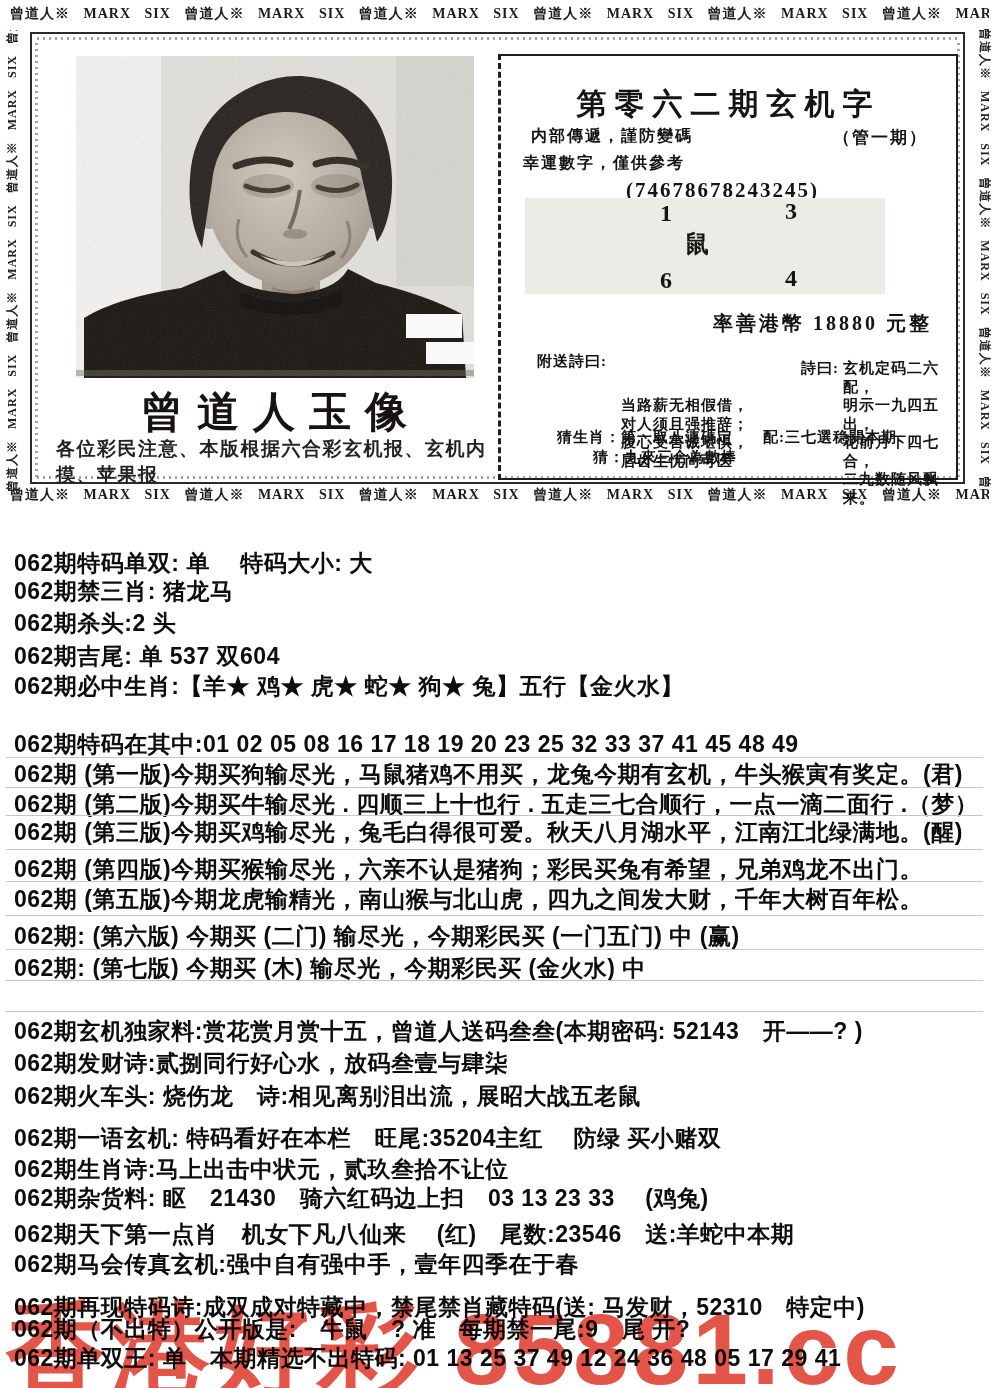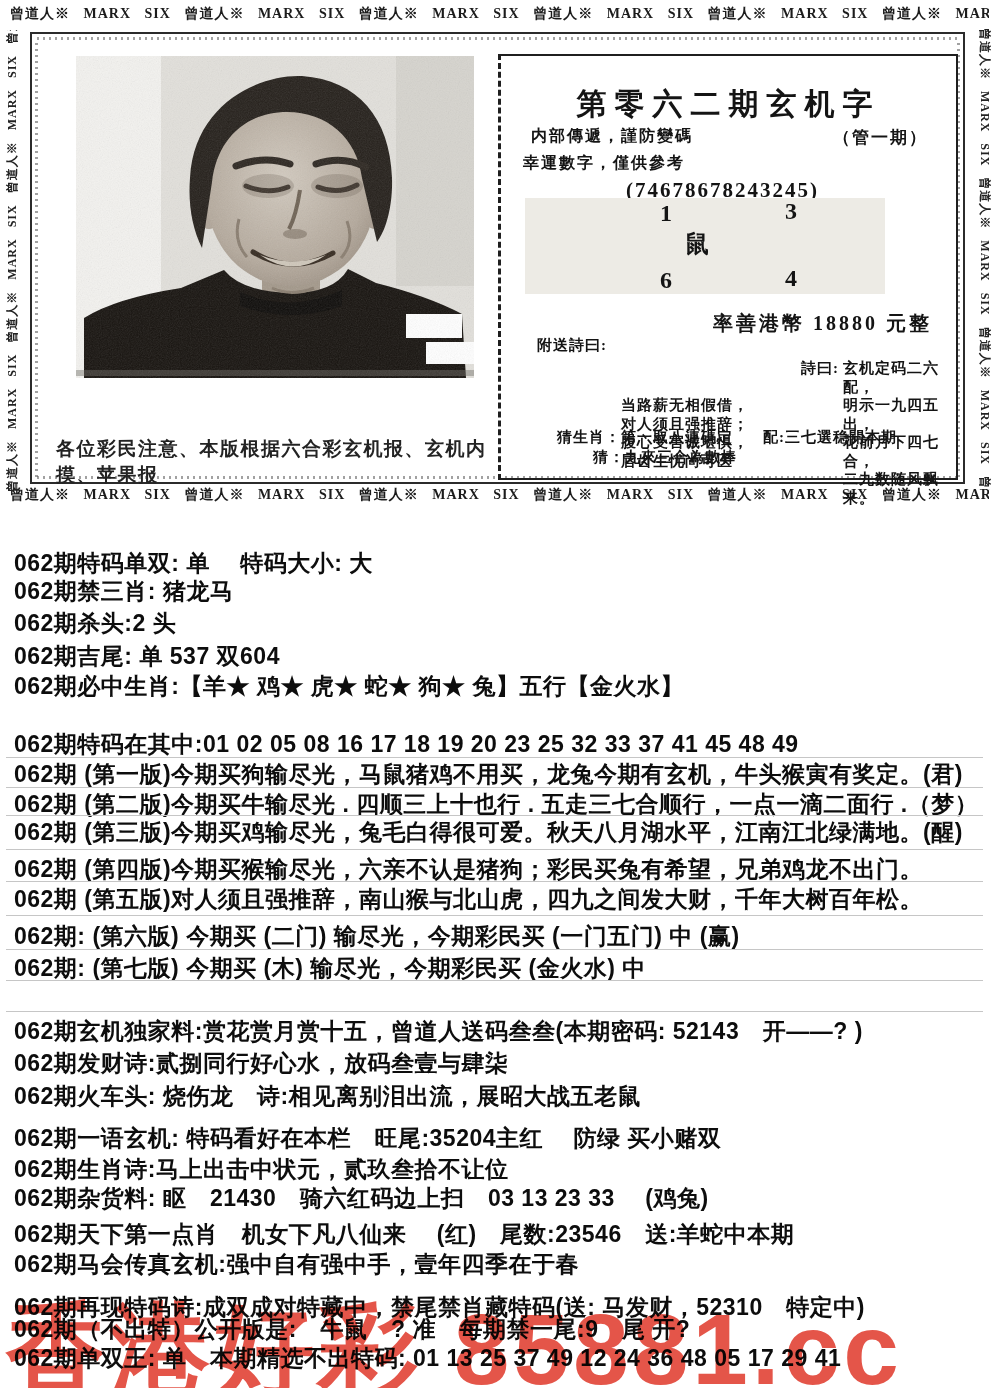--- a/index.html
+++ b/index.html
@@ -47,21 +47,21 @@
   .p-note2{top:97px;left:22px;font-size:16px;font-weight:700;letter-spacing:2px;}
   .p-lucky{top:122px;left:125px;font-size:21px;font-weight:600;letter-spacing:2px;}
   .p-zbox{top:142px;left:24px;width:360px;height:96px;background:#edebe5;}
   .p-zbox span{font-size:24px;font-weight:700;}
   .z-tl{left:135px;top:2px;} .z-tr{left:260px;top:0;}
   .z-bl{left:135px;bottom:0;} .z-br{left:260px;bottom:2px;}
   .z-char{left:160px;top:6px;font-size:70px;line-height:80px;font-weight:700;
           font-family:"Liberation Serif",serif;}
   .p-prize{top:254px;right:24px;font-size:20px;font-weight:700;letter-spacing:3px;}
   .p-small{font-size:15px;font-weight:700;letter-spacing:1px;}
-  .p-poeml-label{top:280px;left:36px;}
+  .p-poeml-label{top:296px;left:36px;}
   .p-poeml{top:296px;left:120px;line-height:18.5px;position:absolute;margin-top:44px;}
   .p-poemr-label{top:303px;left:300px;}
   .p-poemr{top:303px;left:342px;line-height:18.5px;position:absolute;}
   .p-poeml div,.p-poemr div{position:static;}
   .p-guess1{top:372px;left:56px;}
   .p-guess2{top:392px;left:92px;}
   .p-match{top:372px;left:262px;}
   
   .bline{position:absolute;left:14px;white-space:nowrap;font-size:23px;
          font-weight:600;letter-spacing:.5px;color:#0d0d0d;
@@ -125,20 +125,21 @@
         <path d="M163,163 Q157,185 171,201" stroke="#897d6f" stroke-width="3" fill="none"></path>
         <path d="M271,165 Q279,187 265,202" stroke="#897d6f" stroke-width="3" fill="none"></path>
         <path d="M196,232 Q216,241 238,232" stroke="#897d6f" stroke-width="3" fill="none"></path>
       </g>
       <rect x="330" y="258" width="56" height="24" fill="#ffffff"></rect>
       <rect x="350" y="286" width="48" height="22" fill="#ffffff"></rect>
       <rect x="0" y="314" width="398" height="6" fill="#6d6a63" opacity="0.45"></rect>
       <rect width="398" height="322" filter="url(#grain)" opacity="0.16"></rect>
     </svg>
 
+    <div class="caption">曾道人玉像</div>
     <div class="photo-note photo-note1">各位彩民注意、本版根据六合彩玄机报、玄机内摸、苹果报</div>
 
     <div class="panel">
       <div class="p-title">第零六二期玄机字</div>
       <div class="p-note-l">内部傳遞，謹防變碼</div>
       <div class="p-note-r">（管一期）</div>
       <div class="p-note2">幸運數字，僅供參考</div>
       <div class="p-lucky">(74678678243245)</div>
 
       <div class="p-zbox">
@@ -174,21 +175,21 @@
   <div class="bline" style="top:548px">062期特码单双: 单　 特码大小: 大</div>
   <div class="bline" style="top:576px">062期禁三肖: 猪龙马</div>
   <div class="bline" style="top:608px">062期杀头:2 头</div>
   <div class="bline" style="top:641px">062期吉尾: 单 537 双604</div>
   <div class="bline" style="top:671px">062期必中生肖:【羊★ 鸡★ 虎★ 蛇★ 狗★ 兔】五行【金火水】</div>
   <div class="bline" style="top:729px">062期特码在其中:01 02 05 08 16 17 18 19 20 23 25 32 33 37 41 45 48 49</div>
   <div class="bline" style="top:759px">062期 (第一版)今期买狗输尽光，马鼠猪鸡不用买，龙兔今期有玄机，牛头猴寅有奖定。(君)</div>
   <div class="bline" style="top:789px">062期 (第二版)今期买牛输尽光 . 四顺三上十也行 . 五走三七合顺行，一点一滴二面行 .（梦）</div>
   <div class="bline" style="top:817px">062期 (第三版)今期买鸡输尽光，兔毛白得很可爱。秋天八月湖水平，江南江北绿满地。(醒)</div>
   <div class="bline" style="top:854px">062期 (第四版)今期买猴输尽光，六亲不认是猪狗；彩民买兔有希望，兄弟鸡龙不出门。</div>
-  <div class="bline" style="top:884px">062期 (第五版)对人须且强推辞，南山猴与北山虎，四九之间发大财，千年大树百年松。</div>
+  <div class="bline" style="top:884px">062期 (第五版)今期龙虎输精光，南山猴与北山虎，四九之间发大财，千年大树百年松。</div>
   <div class="bline" style="top:921px">062期: (第六版) 今期买 (二门) 输尽光，今期彩民买 (一门五门) 中 (赢)</div>
   <div class="bline" style="top:953px">062期: (第七版) 今期买 (木) 输尽光，今期彩民买 (金火水) 中</div>
   <div class="bline" style="top:1016px">062期玄机独家料:赏花赏月赏十五，曾道人送码叁叁(本期密码: 52143　开——? )</div>
   <div class="bline" style="top:1048px">062期发财诗:贰捌同行好心水，放码叁壹与肆柒</div>
   <div class="bline" style="top:1081px">062期火车头: 烧伤龙　诗:相见离别泪出流，展昭大战五老鼠</div>
   <div class="bline" style="top:1123px">062期一语玄机: 特码看好在本栏　旺尾:35204主红　 防绿 买小赌双</div>
   <div class="bline" style="top:1154px">062期生肖诗:马上出击中状元，贰玖叁拾不让位</div>
   <div class="bline" style="top:1183px">062期杂货料: 眍　21430　骑六红码边上扫　03 13 23 33　 (鸡兔)</div>
   <div class="bline" style="top:1219px">062期天下第一点肖　机女下凡八仙来　 (红)　尾数:23546　送:羊蛇中本期</div>
   <div class="bline" style="top:1249px">062期马会传真玄机:强中自有强中手，壹年四季在于春</div>

